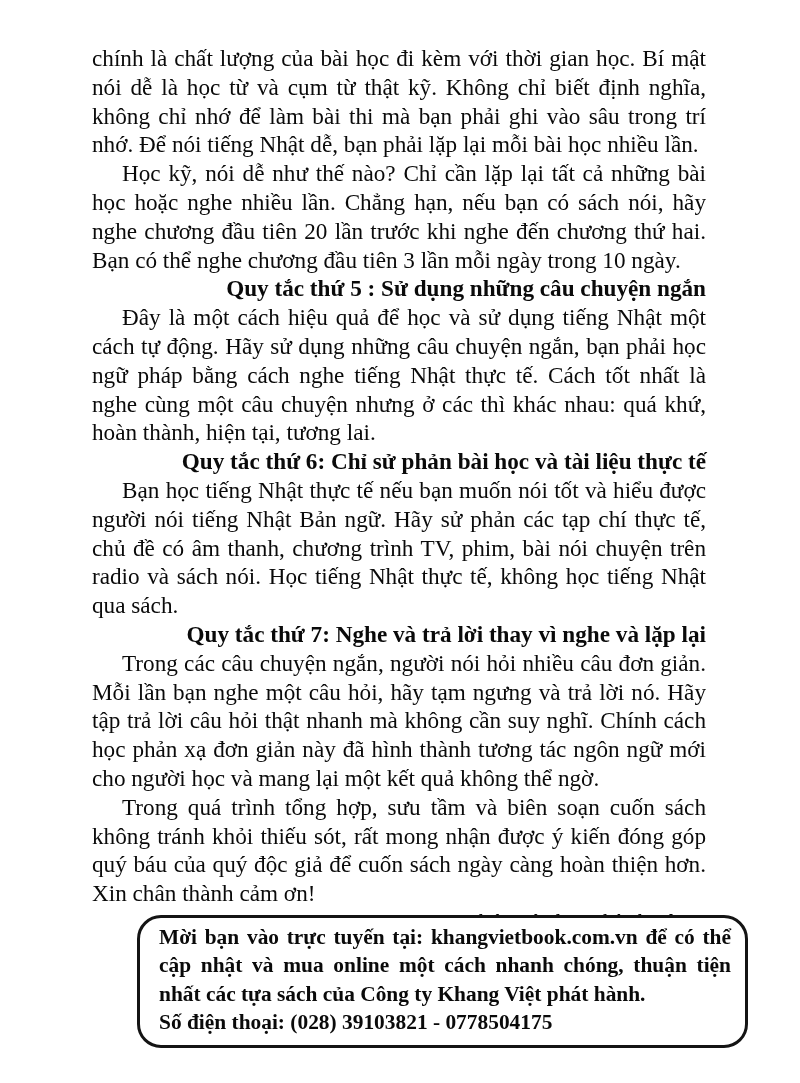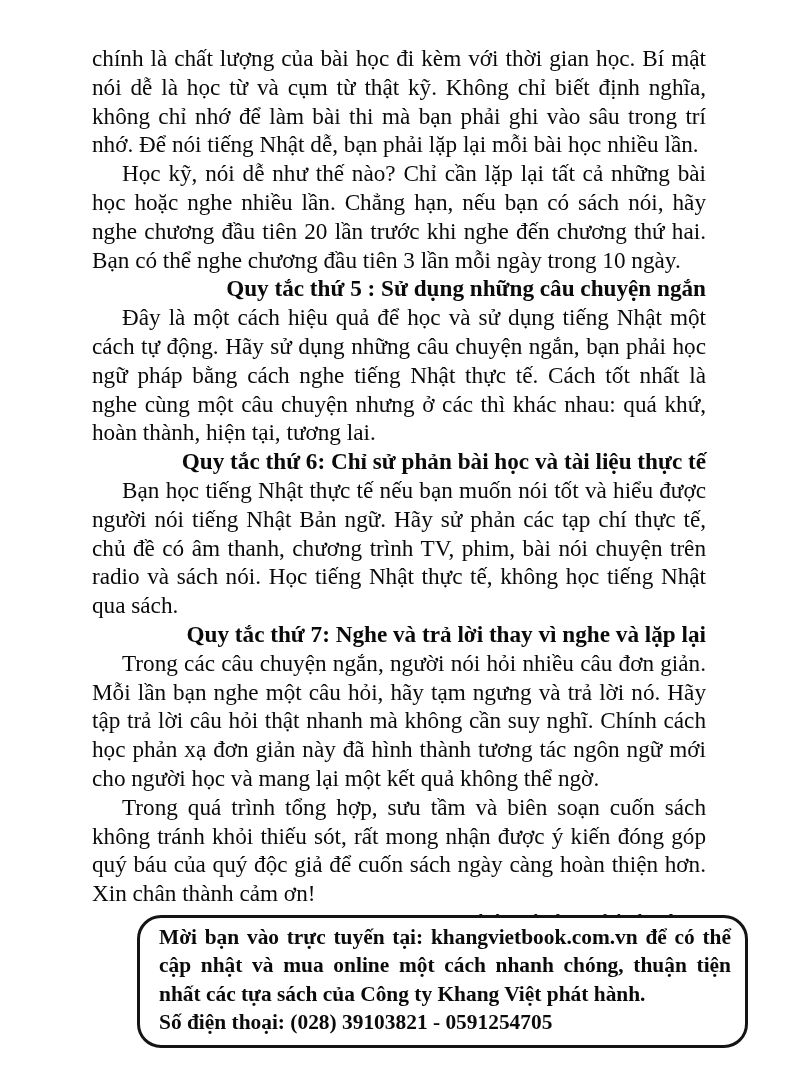--- a/index.html
+++ b/index.html
@@ -70,14 +70,14 @@
   <p class="body indent">Bạn học tiếng Nhật thực tế nếu bạn muốn nói tốt và hiểu được người nói tiếng Nhật Bản ngữ. Hãy sử phản các tạp chí thực tế, chủ đề có âm thanh, chương trình TV, phim, bài nói chuyện trên radio và sách nói. Học tiếng Nhật thực tế, không học tiếng Nhật qua sách.</p>
   <p class="heading">Quy tắc thứ 7: Nghe và trả lời thay vì nghe và lặp lại</p>
   <p class="body indent">Trong các câu chuyện ngắn, người nói hỏi nhiều câu đơn giản. Mỗi lần bạn nghe một câu hỏi, hãy tạm ngưng và trả lời nó. Hãy tập trả lời câu hỏi thật nhanh mà không cần suy nghĩ. Chính cách học phản xạ đơn giản này đã hình thành tương tác ngôn ngữ mới cho người học và mang lại một kết quả không thể ngờ.</p>
   <p class="body indent">Trong quá trình tổng hợp, sưu tầm và biên soạn cuốn sách không tránh khỏi thiếu sót, rất mong nhận được ý kiến đóng góp quý báu của quý độc giả để cuốn sách ngày càng hoàn thiện hơn. Xin chân thành cảm ơn!</p>
   <p class="signoff-wish">Chúc các bạn thành công!</p>
   <p class="signoff-author">Tác giả</p>
 </div>
 
 <div class="footer-box">
   <p>Mời bạn vào trực tuyến tại: khangvietbook.com.vn để có thể cập nhật và mua online một cách nhanh chóng, thuận tiện nhất các tựa sách của Công ty Khang Việt phát hành.</p>
-  <p>Số điện thoại: (028) 39103821 - 0591254705</p>
+  <p>Số điện thoại: (028) 39103821 - 0778504175</p>
 </div>
 
 </body></html>

